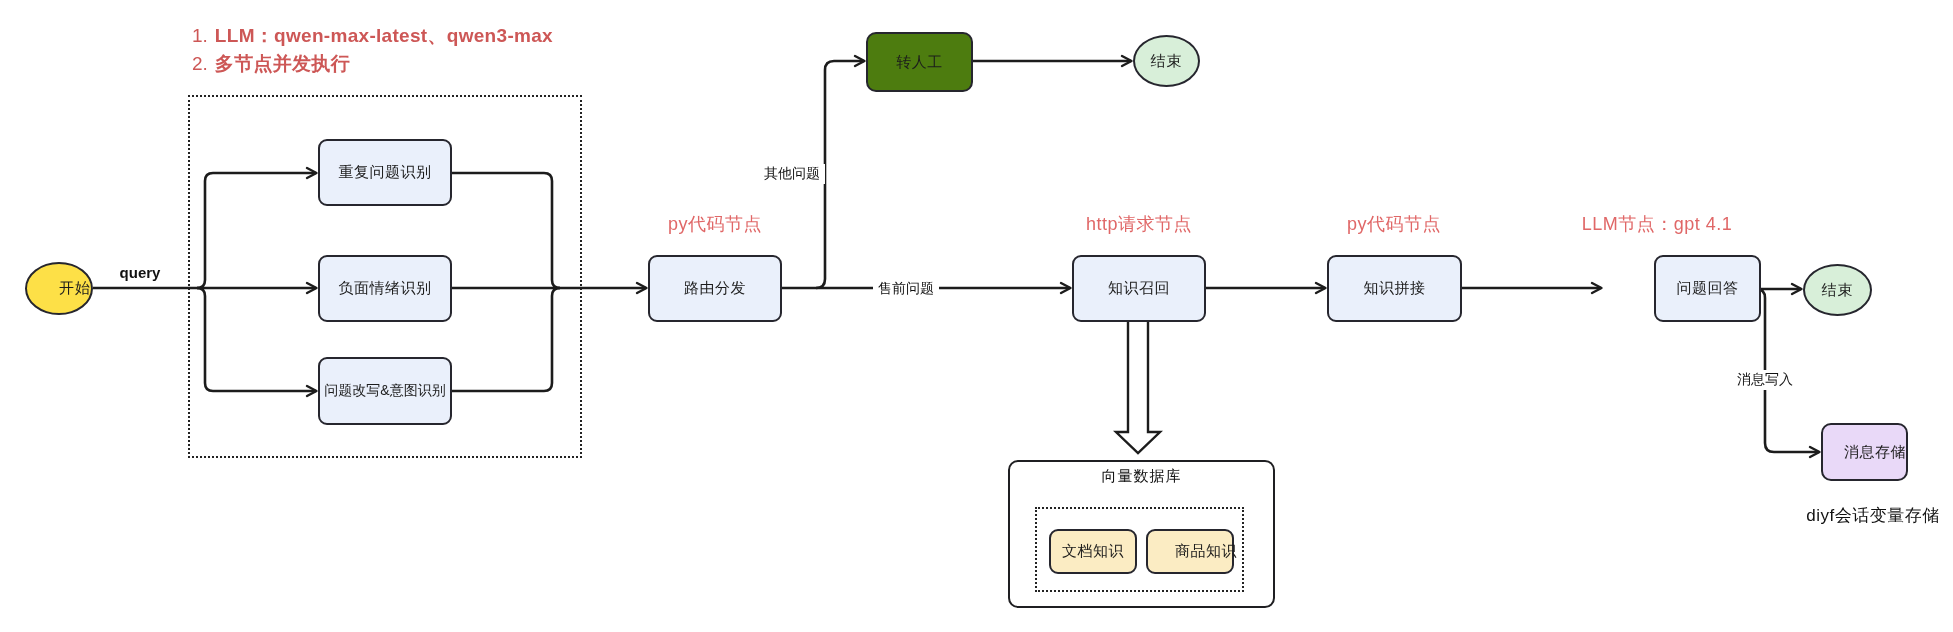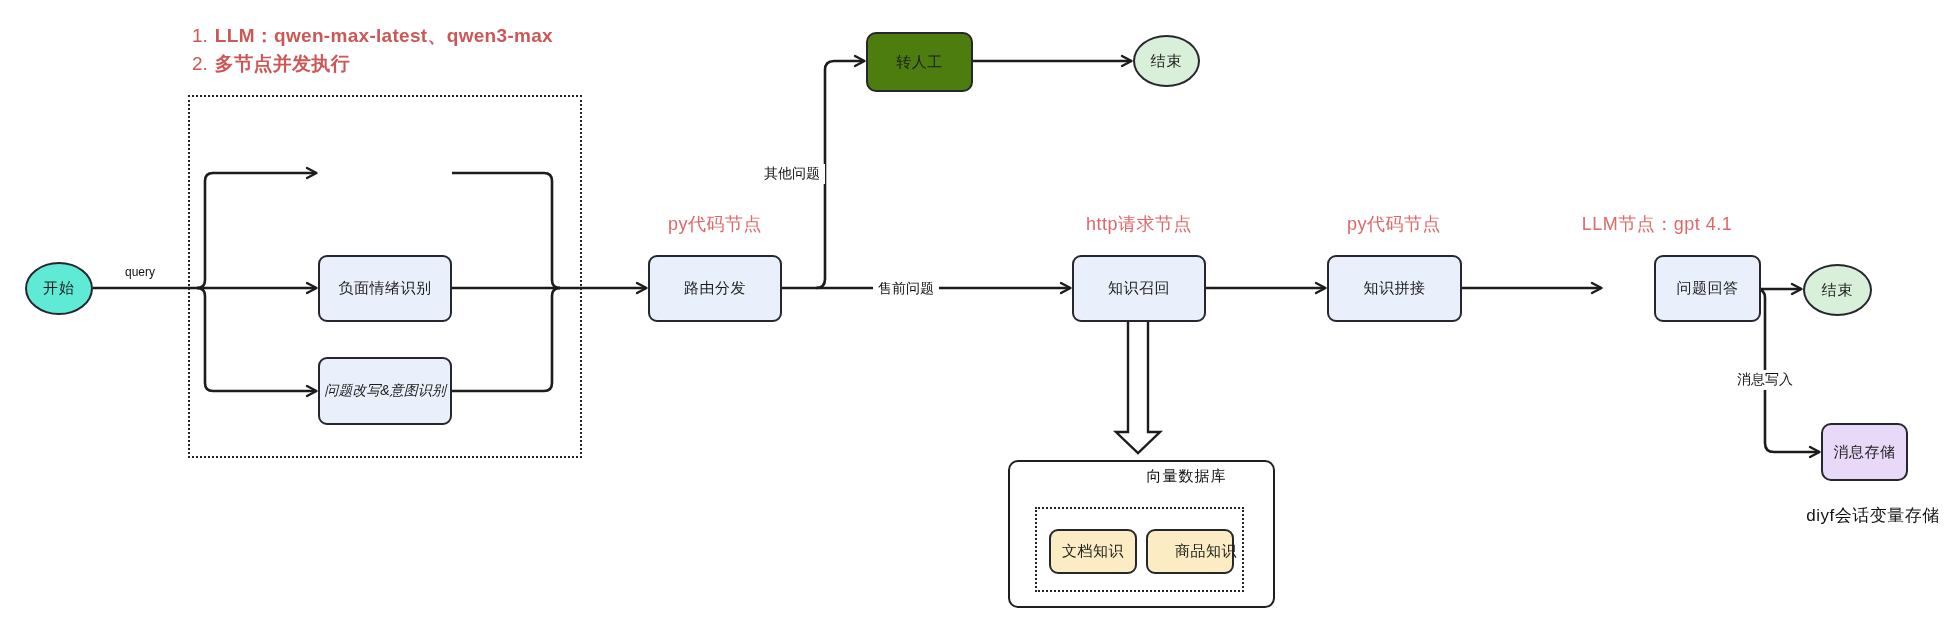--- a/index.html
+++ b/index.html
@@ -9,54 +9,54 @@
   }
   .stage svg.wires{position:absolute;left:0;top:0;z-index:1;}
 
   
   .node{
     position:absolute;z-index:3;box-sizing:border-box;
     display:flex;align-items:center;justify-content:center;
     border:2.5px solid #26262e;border-radius:9px;background:#eaf0fb;
     font-size:15px;letter-spacing:0.5px;white-space:nowrap;
   }
-  .node.small-text{font-size:14px;letter-spacing:0;font-style:italic;}
+  .node.small-text{font-size:14px;letter-spacing:0;}
   .node.gray{background:#4d7c0f;border-radius:10px;}
-  .node.purple{background:#e9d9f8;border-radius:10px;}
+  .node.purple{background:#e9d9f8;border-radius:10px;justify-content:flex-end;}
   .node.yellow{background:#fbecc3;border-radius:9px;font-size:15px;}
   .ellipse{
     position:absolute;z-index:3;box-sizing:border-box;
     display:flex;align-items:center;justify-content:center;
     border:2.5px solid #26262e;border-radius:50%;
     font-size:15px;letter-spacing:1px;
   }
-  .ellipse.purple{background:#5eead4;}
+  .ellipse.purple{background:#fde047;justify-content:flex-end;}
   .ellipse.green{background:#d8efd9;}
 
   .dotted-group{
     position:absolute;z-index:0;box-sizing:border-box;
     border:2.2px dotted #222222;background:transparent;
   }
   .container-box{
     position:absolute;z-index:2;box-sizing:border-box;
     border:2.5px solid #1f1f22;border-radius:10px;background:#ffffff;
   }
   .container-box .container-title{
     position:absolute;top:5px;left:0;width:100%;text-align:center;
-    font-size:15px;letter-spacing:1px;color:#111;padding-left:45px;
+    font-size:15px;letter-spacing:1px;color:#111;
   }
   .container-box .inner-dotted{
     position:absolute;box-sizing:border-box;border:2.2px dotted #222;
   }
 
   .edge-label{
     position:absolute;z-index:4;transform:translate(-50%,-50%);
     background:#ffffff;padding:1px 5px;font-size:14px;color:#111;white-space:nowrap;
   }
-  .edge-label.no-bg{background:transparent;font-weight:normal;font-size:12px;}
+  .edge-label.no-bg{background:transparent;font-weight:bold;font-size:15px;}
   .type-label{
     position:absolute;z-index:4;transform:translate(-50%,-50%);
     color:#e06767;font-size:18px;white-space:nowrap;letter-spacing:0.5px;
   }
   .caption{
     position:absolute;z-index:4;transform:translate(-50%,-50%);
     font-size:17px;color:#111;white-space:nowrap;letter-spacing:0.5px;
   }
   .annotation{
     position:absolute;left:192px;top:22px;z-index:4;color:#cd5756;
@@ -111,20 +111,23 @@
     <div><span class="num">1.</span><span class="txt">LLM：qwen-max-latest、qwen3-max</span></div>
     <div><span class="num">2.</span><span class="txt">多节点并发执行</span></div>
   </div>
 
   <div class="dotted-group" style="left:188px;top:95px;width:394px;height:363px;"></div>
 
   <div class="ellipse purple" style="left:25px;top:262px;width:68px;height:53px;">
     <span>开始</span>
   </div>
 
+  <div class="node" style="left:318px;top:139px;width:134px;height:67px;">
+    <span>重复问题识别</span>
+  </div>
   <div class="node" style="left:318px;top:255px;width:134px;height:67px;">
     <span>负面情绪识别</span>
   </div>
   <div class="node small-text" style="left:318px;top:357px;width:134px;height:68px;">
     <span>问题改写&amp;意图识别</span>
   </div>
 
   <div class="type-label" style="left:715px;top:224px;">py代码节点</div>
   <div class="node" style="left:648px;top:255px;width:134px;height:67px;">
     <span>路由分发</span>

